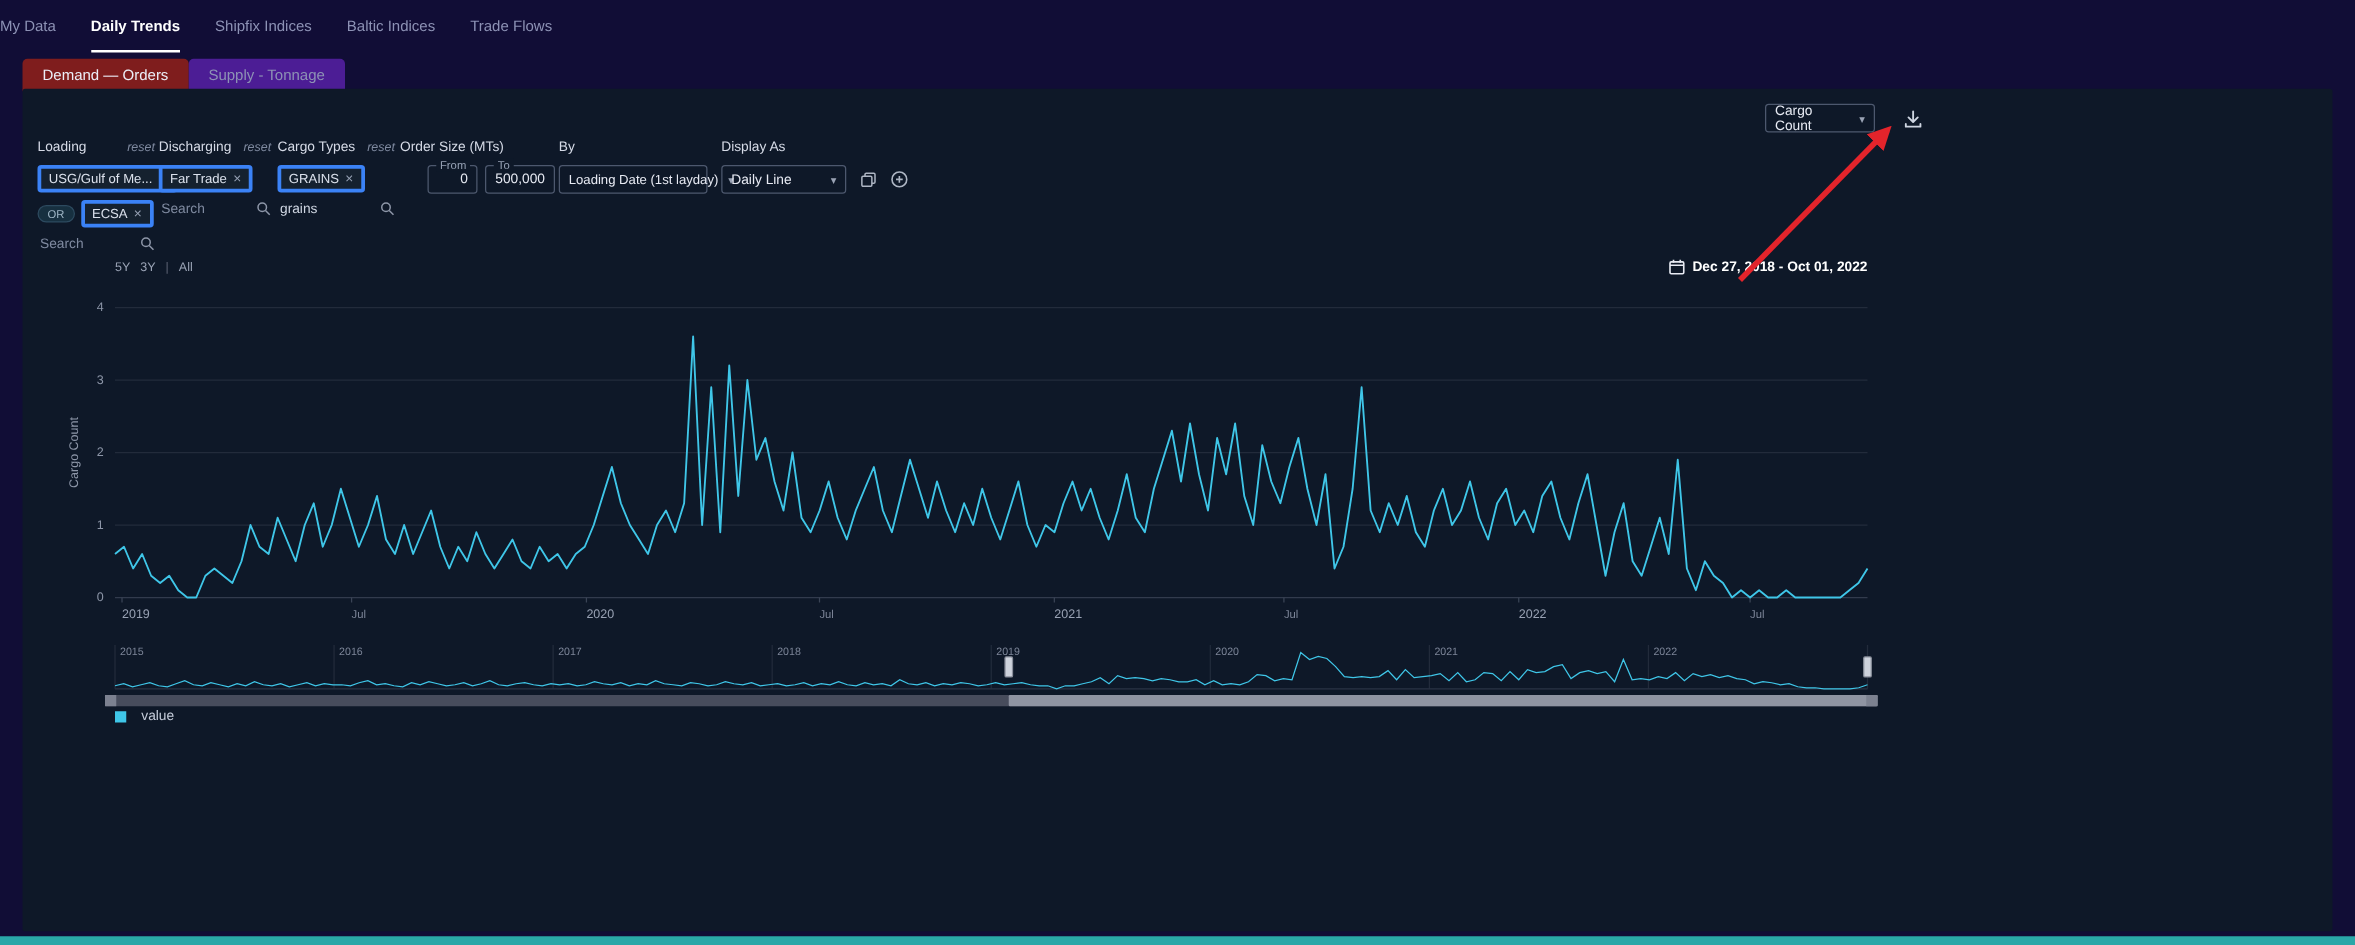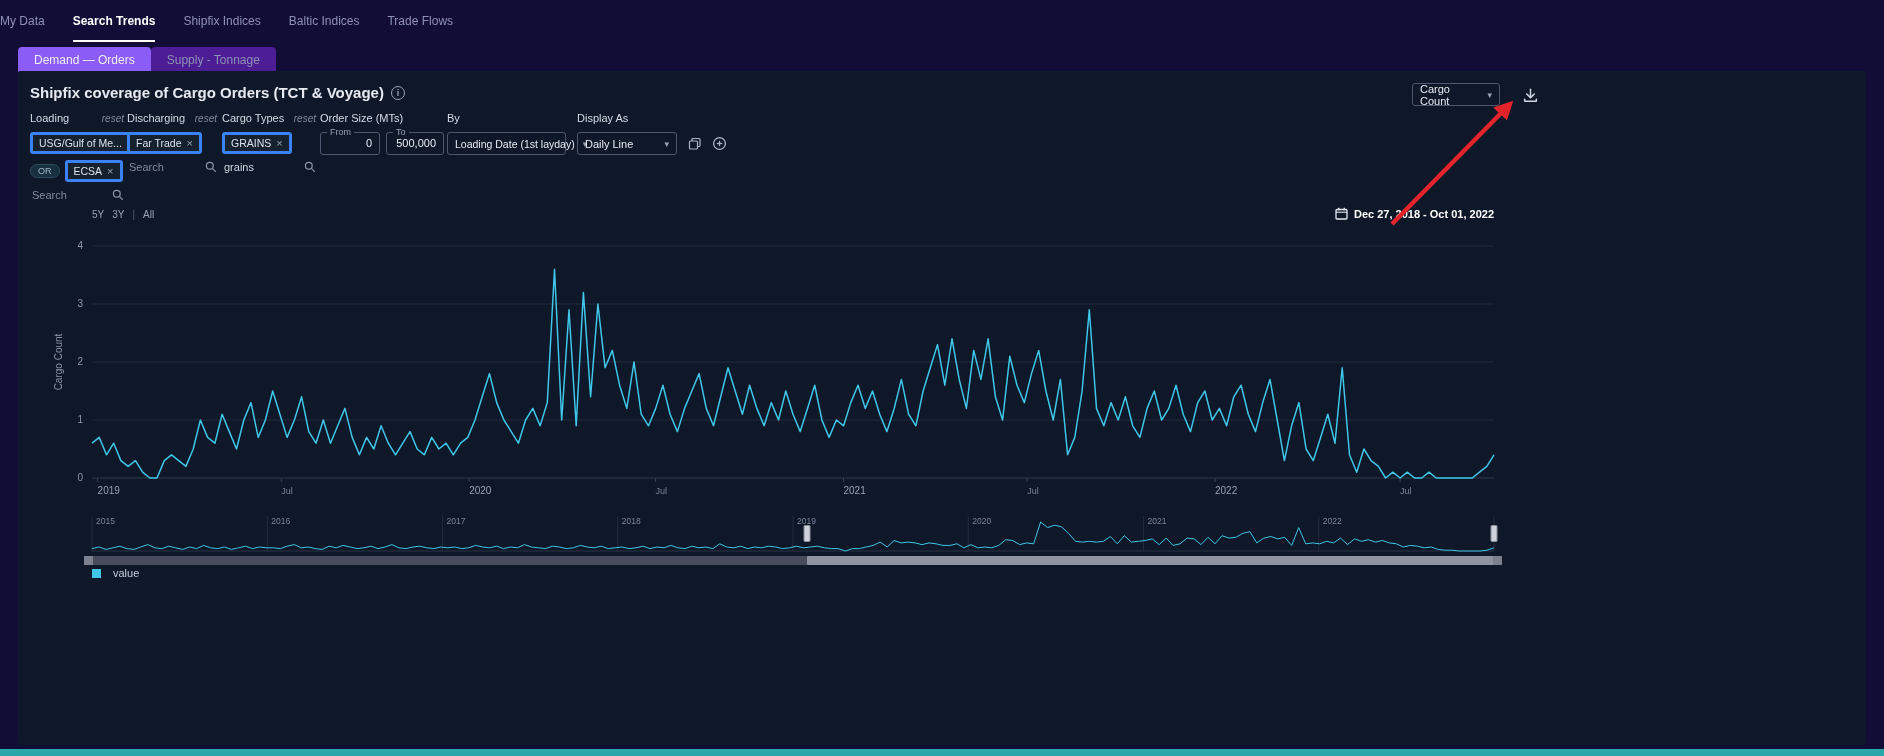--- a/index.html
+++ b/index.html
@@ -13,21 +13,21 @@
   
   .topnav { position:absolute; top:0; left:0; right:0; height:42px;
     display:flex; align-items:stretch; gap:28px; font-size:12px; }
   .topnav .item { color:#8d92b5; cursor:pointer; display:flex; align-items:center;
     border-bottom:2px solid transparent; padding-top:2px; }
   .topnav .item.active { color:#ffffff; font-weight:700; border-bottom-color:#ffffff; }
 
   
   .tabs { position:absolute; top:47px; left:18px; display:flex; }
   .tab { font-size:12px; padding:6px 16px 6px 16px; cursor:pointer; border-radius:4px 4px 0 0; }
-  .tab.active { background:#8b5cf6; color:#eceef8; }
+  .tab.active { background:#7f1d1d; color:#eceef8; }
   .tab.inactive { background:#4c1d95; color:#8d92b5; }
 
   
   .panel { position:absolute; left:18px; right:18px; top:71px; height:674px;
     background:#0e1828; border-radius:2px; }
 
   .panel-title { position:absolute; left:12px; top:13px; font-size:15px; font-weight:700;
     display:flex; align-items:center; gap:7px; }
   .info-icon { width:14px; height:14px; border:1px solid #9aa3b5; border-radius:50%;
     color:#9aa3b5; font-size:9px; font-weight:700; display:inline-flex; align-items:center;
@@ -53,21 +53,21 @@
     border-radius:3px; padding:2px 6px; font-size:10.5px; background:#15212f;
     color:#dbe1ec; cursor:pointer; white-space:nowrap; }
   .tag .x { color:#97a2b5; cursor:pointer; font-size:11px; line-height:1; }
   .or-badge { font-size:9px; padding:1px 7px; border-radius:9px; background:#173040;
     border:1px solid #2d4a5f; color:#9fb6c6; }
   .search-row { display:flex; align-items:center; justify-content:space-between; }
   .search-row input { background:transparent; border:none; outline:none; color:#cfd6e2;
     font-size:11px; width:75px; font-family:"Liberation Sans",sans-serif; }
   .search-row input::placeholder { color:#7f8aa0; }
 
-  .osize-row { display:flex; gap:6px; }
+  .osize-row { display:flex; gap:6px;margin-left:22px; }
   .osize { position:relative; border:1px solid #4d586e; border-radius:3px; height:23px; }
   .osize .flabel { position:absolute; top:-6px; left:6px; background:#0e1828;
     padding:0 3px; font-size:9px; color:#97a2b5; }
   .osize .fval { font-size:11px; color:#e7eaf3; line-height:21px; text-align:right;
     padding:0 7px; }
 
   .icon-btn { width:16px; height:16px; display:inline-flex; align-items:center;
     justify-content:center; cursor:pointer; }
 
   
@@ -103,37 +103,33 @@
   #arrow-overlay { position:absolute; left:0; top:0; width:1884px; height:756px;
     pointer-events:none; z-index:50; }
 
   .footer-bar { position:absolute; left:0; right:0; bottom:0; height:7px; background:#2aa7a8; }
 </style>
 </head>
 <body>
 
 <nav class="topnav">
   <div class="item">My Data</div>
-  <div class="item active">Search Trends</div>
+  <div class="item active">Daily Trends</div>
   <div class="item">Shipfix Indices</div>
   <div class="item">Baltic Indices</div>
   <div class="item">Trade Flows</div>
 </nav>
 
 <div class="tabs">
   <div class="tab active">Demand — Orders</div>
   <div class="tab inactive">Supply - Tonnage</div>
 </div>
 
 <section class="panel">
 
-  <div class="panel-title">
-    <span>Shipfix coverage of Cargo Orders (TCT &amp; Voyage)</span>
-    <span class="info-icon">i</span>
-  </div>
 
   <div class="select-box metric-select">
     <span>Cargo Count</span>
     <span class="chev">▾</span>
   </div>
 
   <div class="download-btn">
     <svg width="17" height="17" viewBox="0 0 16 16">
       <g stroke="#cfd6e2" stroke-width="1.4" fill="none" stroke-linecap="round" stroke-linejoin="round">
         <line x1="8" y1="2" x2="8" y2="9.5"></line>

